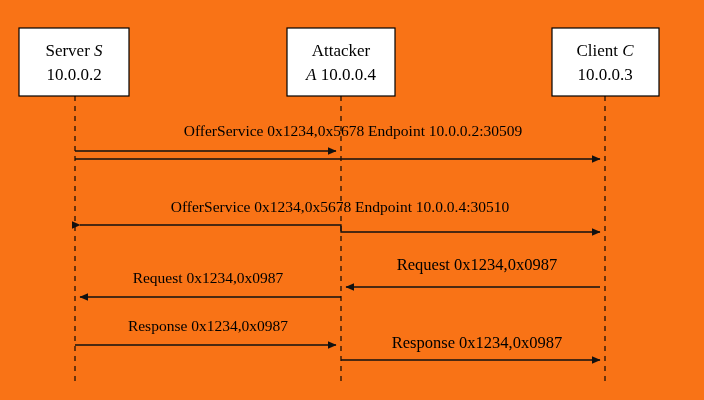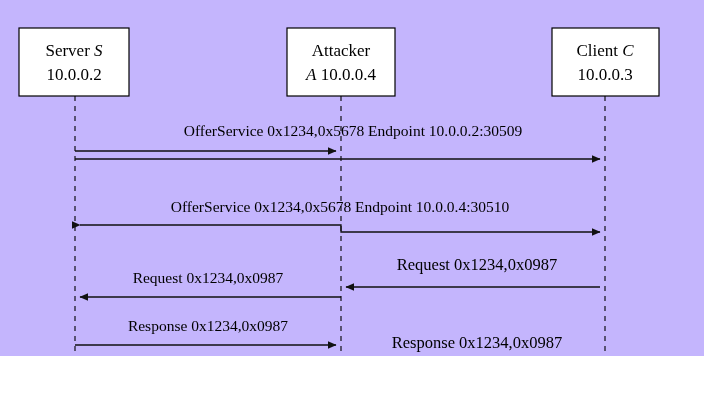--- a/index.html
+++ b/index.html
@@ -3,22 +3,22 @@
 <meta charset="utf-8">
 <style>
   html, body {
     margin: 0;
     padding: 0;
     background: #ffffff;
   }
   #canvas {
     position: relative;
     width: 704px;
-    height: 356px;
-    background: #c4b5fd;
+    height: 400px;
+    background: #f97316;
     font-family: "Liberation Serif", "DejaVu Serif", serif;
     overflow: hidden;
   }
   svg#diagram {
     position: absolute;
     left: 0;
     top: 0;
     width: 704px;
     height: 400px;
   }

